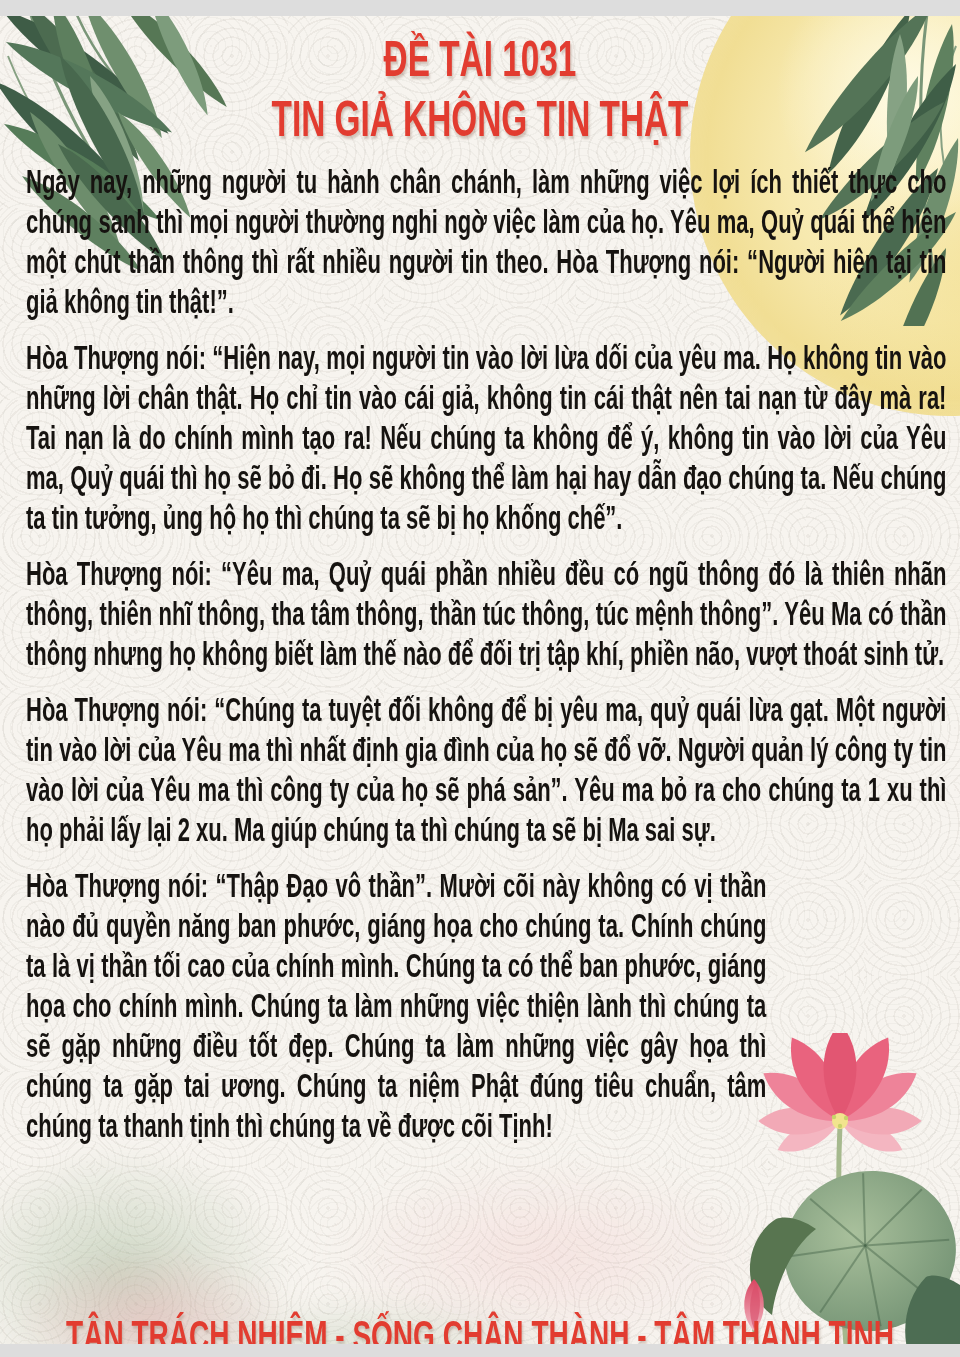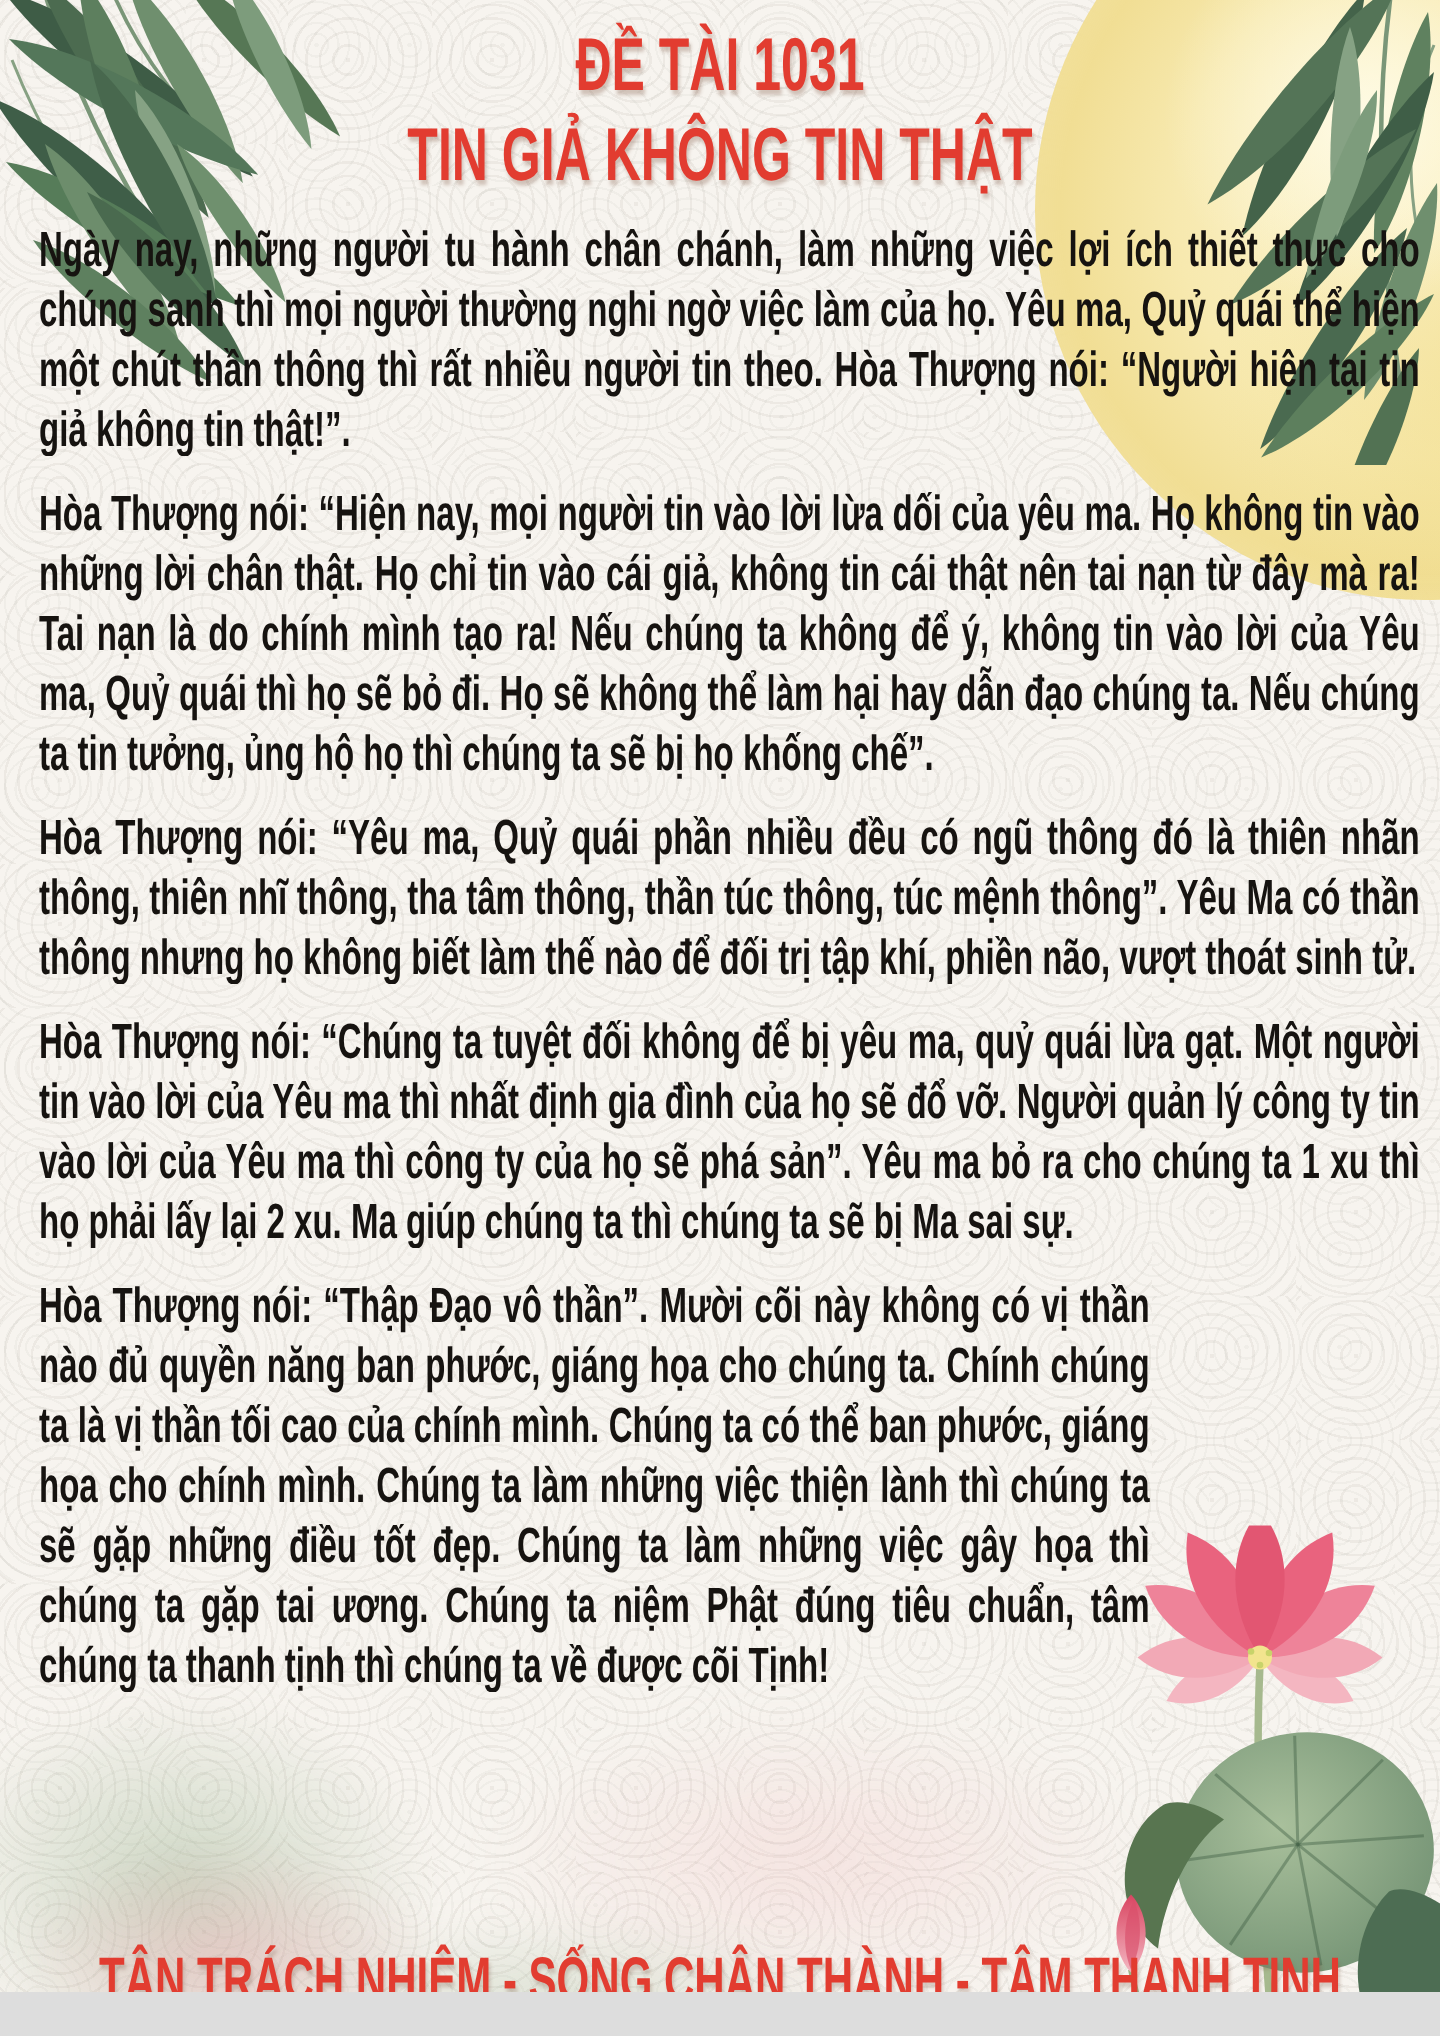--- a/index.html
+++ b/index.html
@@ -1,19 +1,19 @@
 <!DOCTYPE html>
 <html><head>
 <meta charset="utf-8">
 <style>
   html,body{margin:0;padding:0;background:#ddd;}
   .page{
     position:relative;
     width:960px;height:1328px;
-    margin:0 auto;
+    margin:16px auto;
     overflow:hidden;
     background-color:#f7f4ef;
     background-image:
       repeating-radial-gradient(circle at 40px 40px, rgba(125,115,105,0.085) 0px, rgba(125,115,105,0.085) 1.6px, rgba(0,0,0,0) 1.6px, rgba(0,0,0,0) 9px),
       repeating-radial-gradient(circle at 25px 30px, rgba(125,115,105,0.055) 0px, rgba(125,115,105,0.055) 1.4px, rgba(0,0,0,0) 1.4px, rgba(0,0,0,0) 7px);
     background-size:96px 96px, 62px 62px;
     font-family:"Liberation Sans","DejaVu Sans",sans-serif;
   }
   .moon{
     position:absolute;left:690px;top:-120px;width:520px;height:520px;

